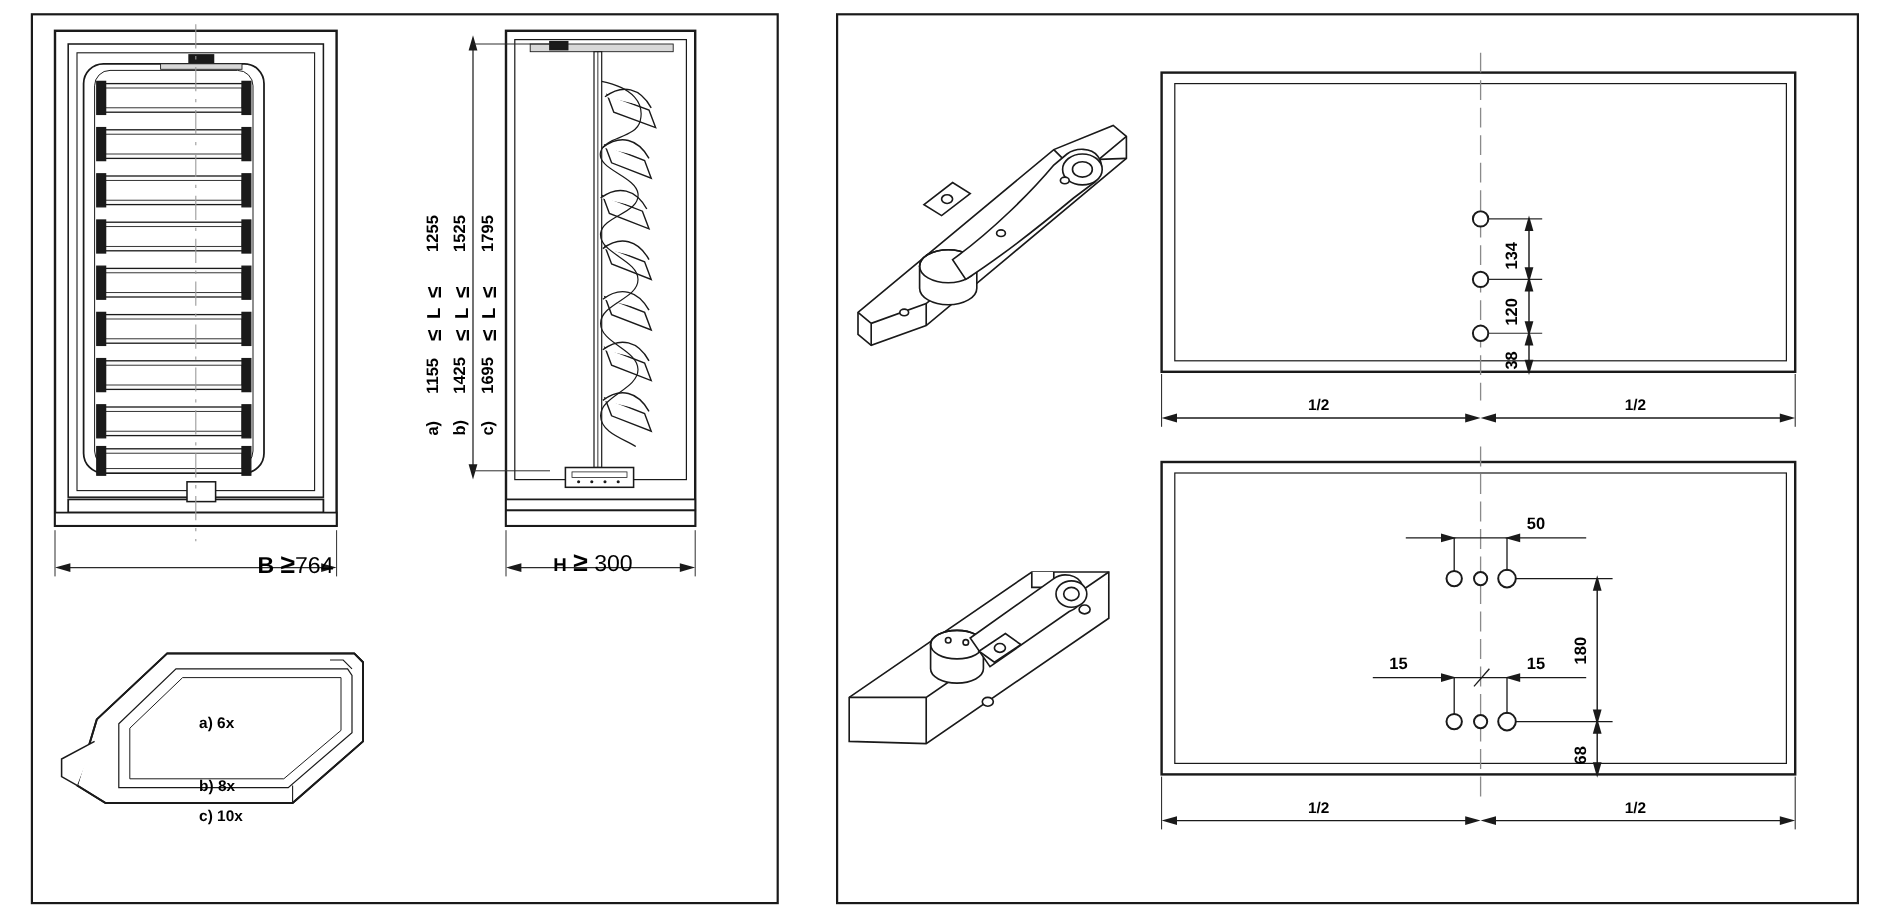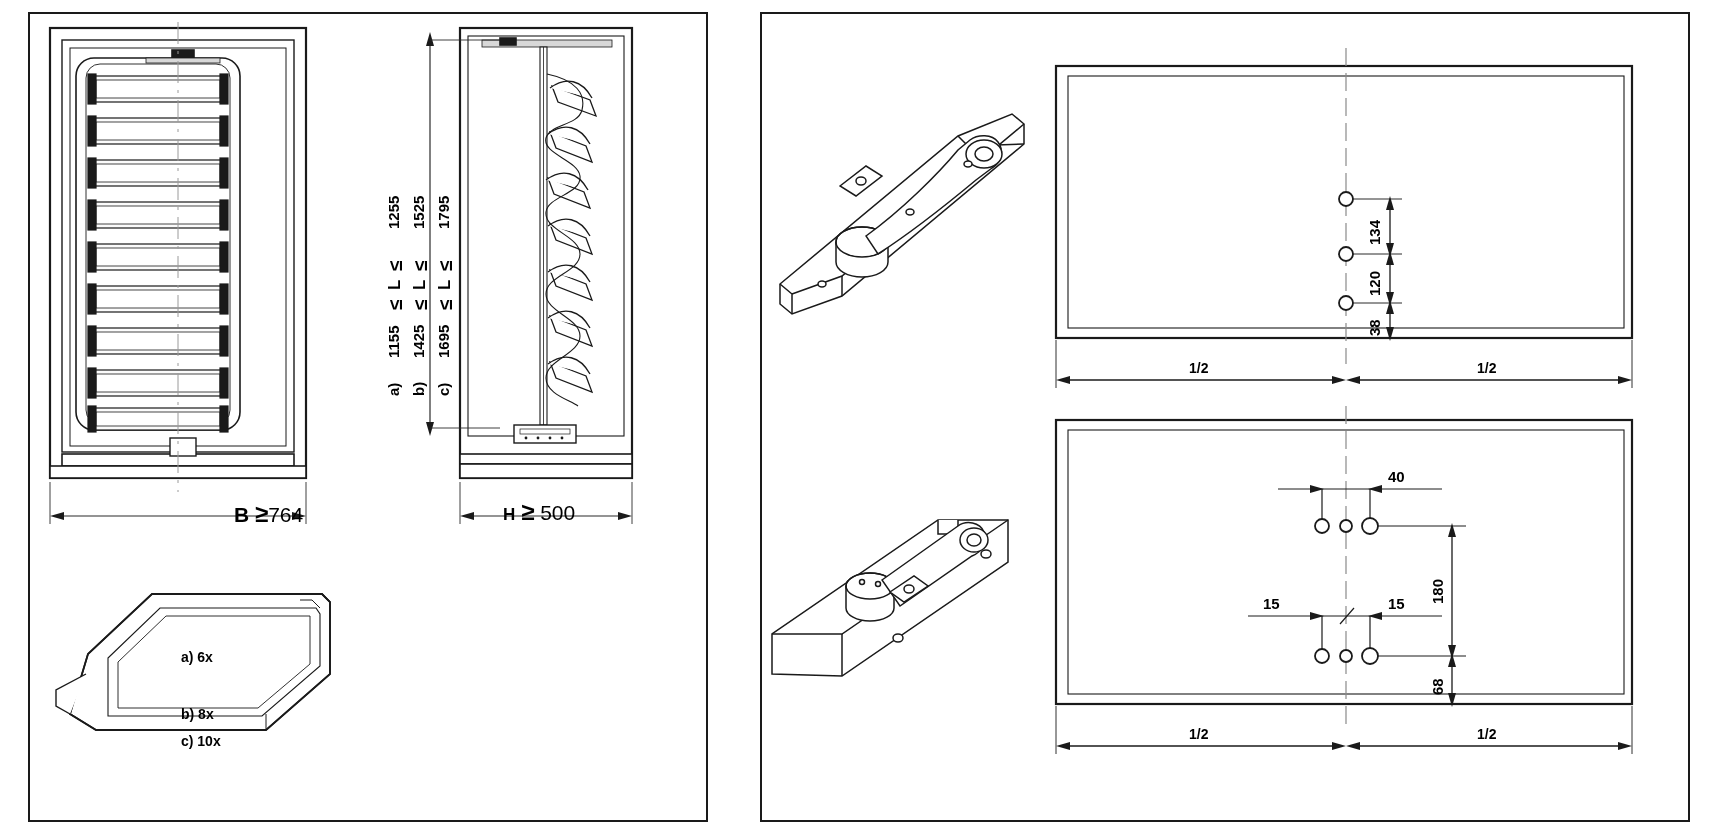--- a/index.html
+++ b/index.html
@@ -230,21 +230,21 @@
     </svg>
 
     <div class="lbl big-dim lbl-bold" style="left:176px; top:488px;margin-left:28px;">
       <span>B</span>
       <span class="ge">≥</span><span style="font-weight:normal">764</span>
     </div>
 
     <div class="lbl big-dim" style="left:473px; top:486px;">
       <span class="lbl-bold" style="font-size:17px">H</span>
       <span class="ge">≥</span>
-      <span>500</span>
+      <span>300</span>
     </div>
 
     <div class="lbl rot90 dim-num" style="left:356px; top:215px;">1255</div>
     <div class="lbl rot90" style="left:356px; top:257px; font-size:19px; font-weight:bold;">≤</div>
     <div class="lbl rot90 dim-num" style="left:356px; top:276px; font-size:17px;">L</div>
     <div class="lbl rot90" style="left:356px; top:296px; font-size:19px; font-weight:bold;">≤</div>
     <div class="lbl rot90 dim-num" style="left:356px; top:344px;">1155</div>
     <div class="lbl rot90 dim-num" style="left:356px; top:382px;">a)</div>
 
     <div class="lbl rot90 dim-num" style="left:381px; top:215px;">1525</div>
@@ -430,21 +430,21 @@
 
     </svg>
 
     <div class="lbl rot90 dim-num" style="left:605px; top:231px;">134</div>
     <div class="lbl rot90 dim-num" style="left:605px; top:282px;">120</div>
     <div class="lbl rot90 dim-num" style="left:605px; top:322px;">38</div>
 
     <div class="lbl half" style="left:427px; top:347px;">1/2</div>
     <div class="lbl half" style="left:715px; top:347px;">1/2</div>
 
-    <div class="lbl dim-num" style="left:626px; top:455px;">40</div>
+    <div class="lbl dim-num" style="left:626px; top:455px;">50</div>
     <div class="lbl rot90 dim-num" style="left:668px; top:590px;">180</div>
     <div class="lbl rot90 dim-num" style="left:668px; top:681px;">68</div>
     <div class="lbl dim-num" style="left:501px; top:582px;">15</div>
     <div class="lbl dim-num" style="left:626px; top:582px;">15</div>
 
     <div class="lbl half" style="left:427px; top:713px;">1/2</div>
     <div class="lbl half" style="left:715px; top:713px;">1/2</div>
 
   </div>
 

